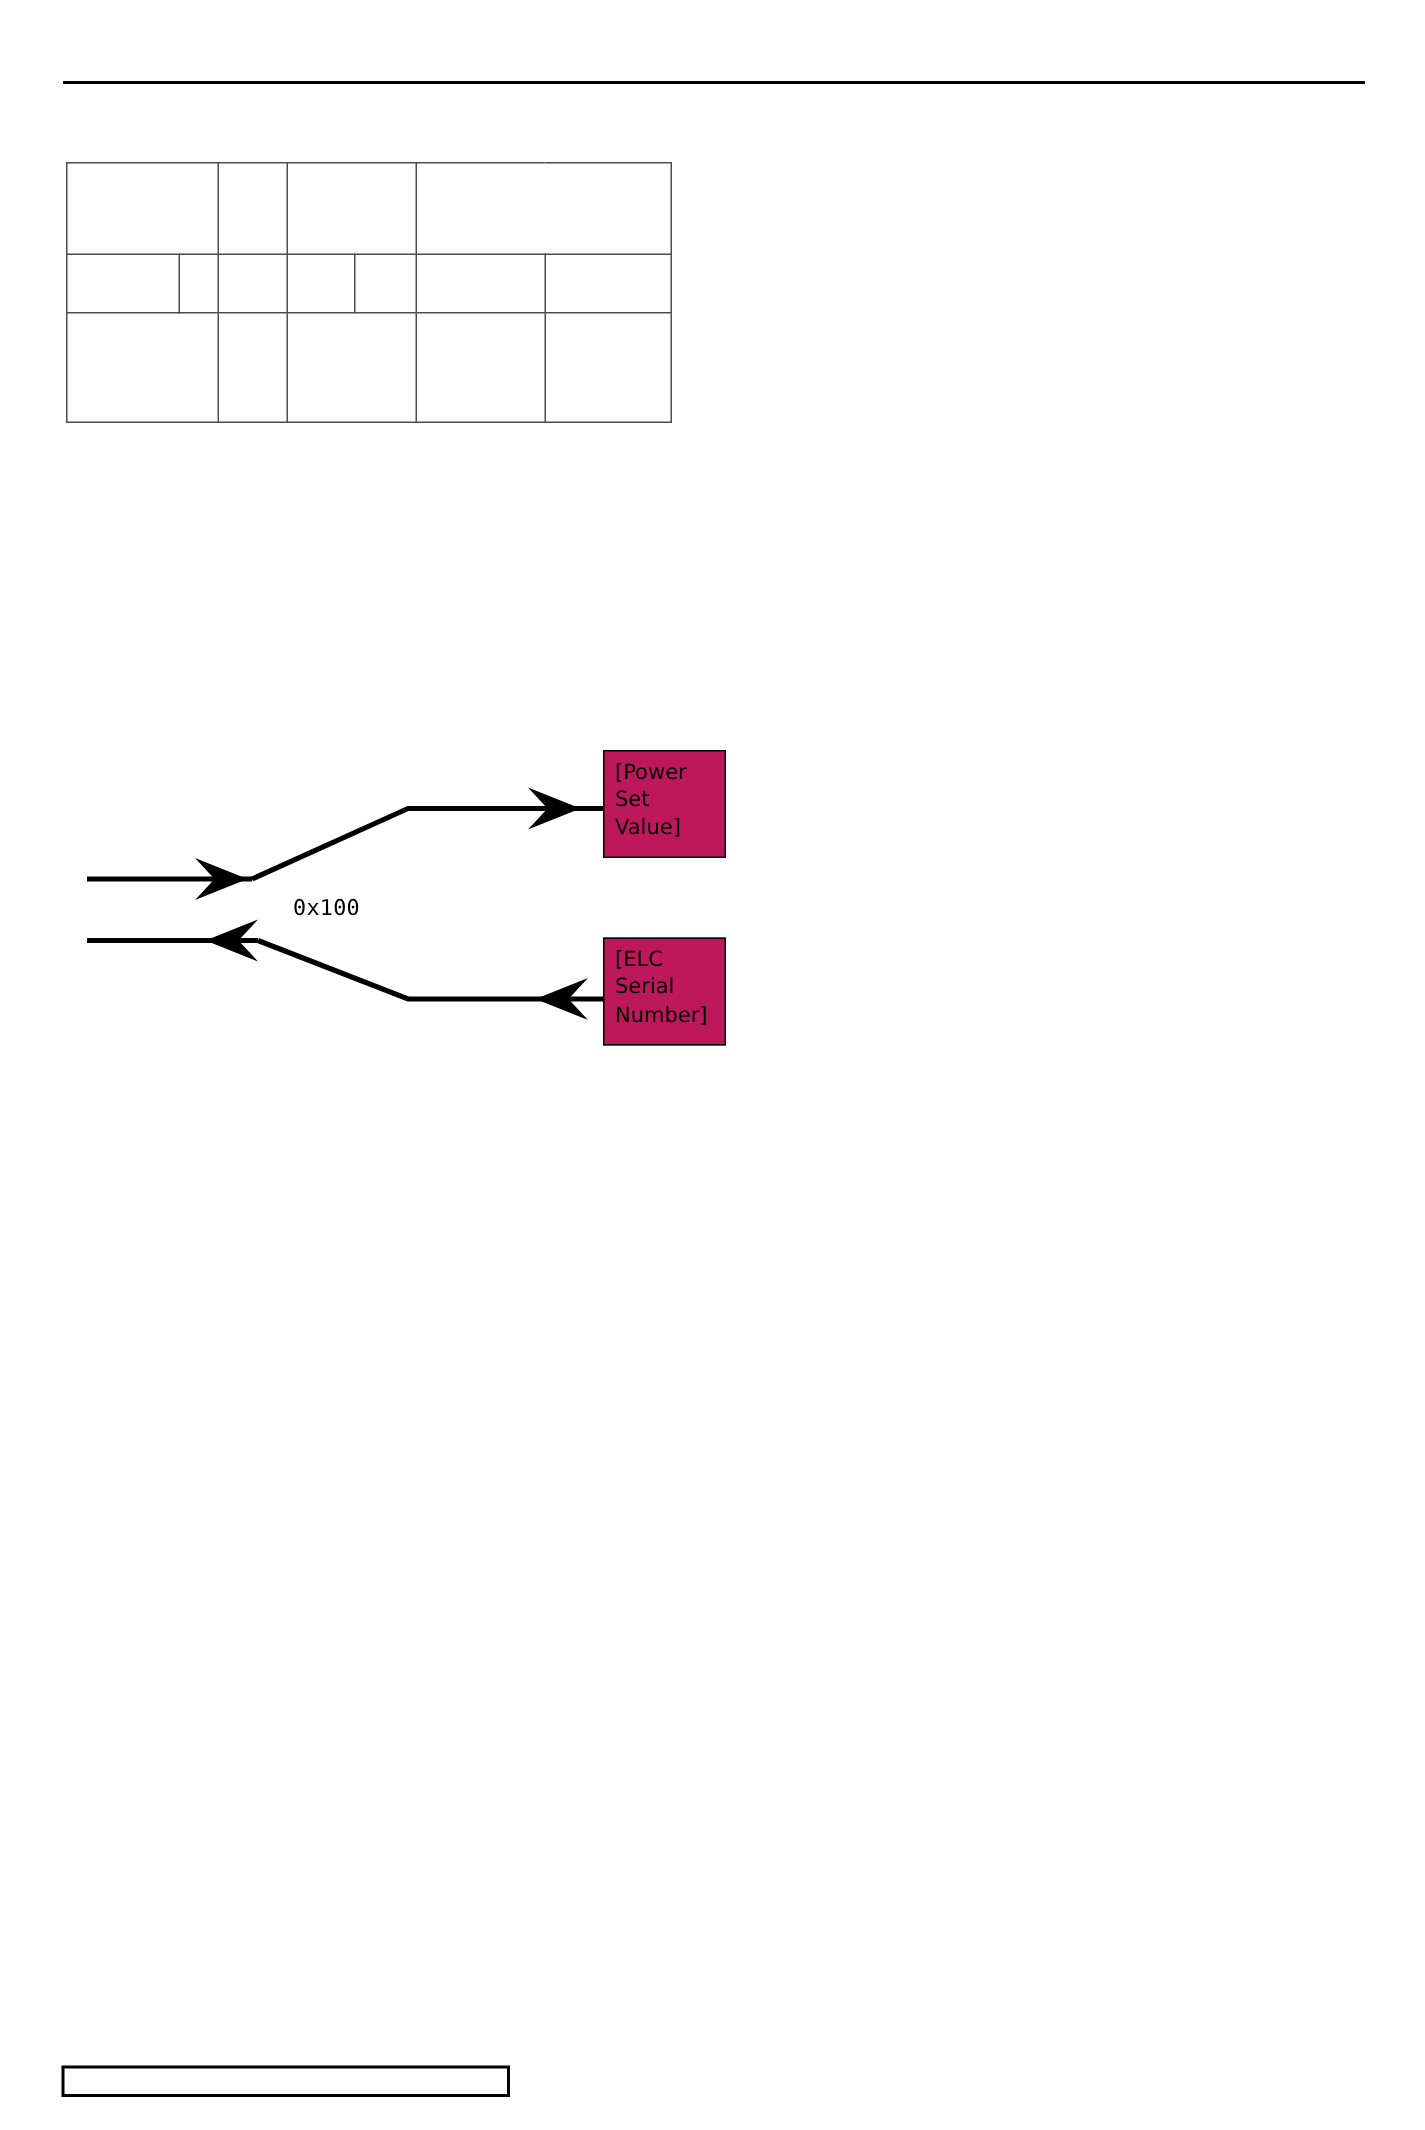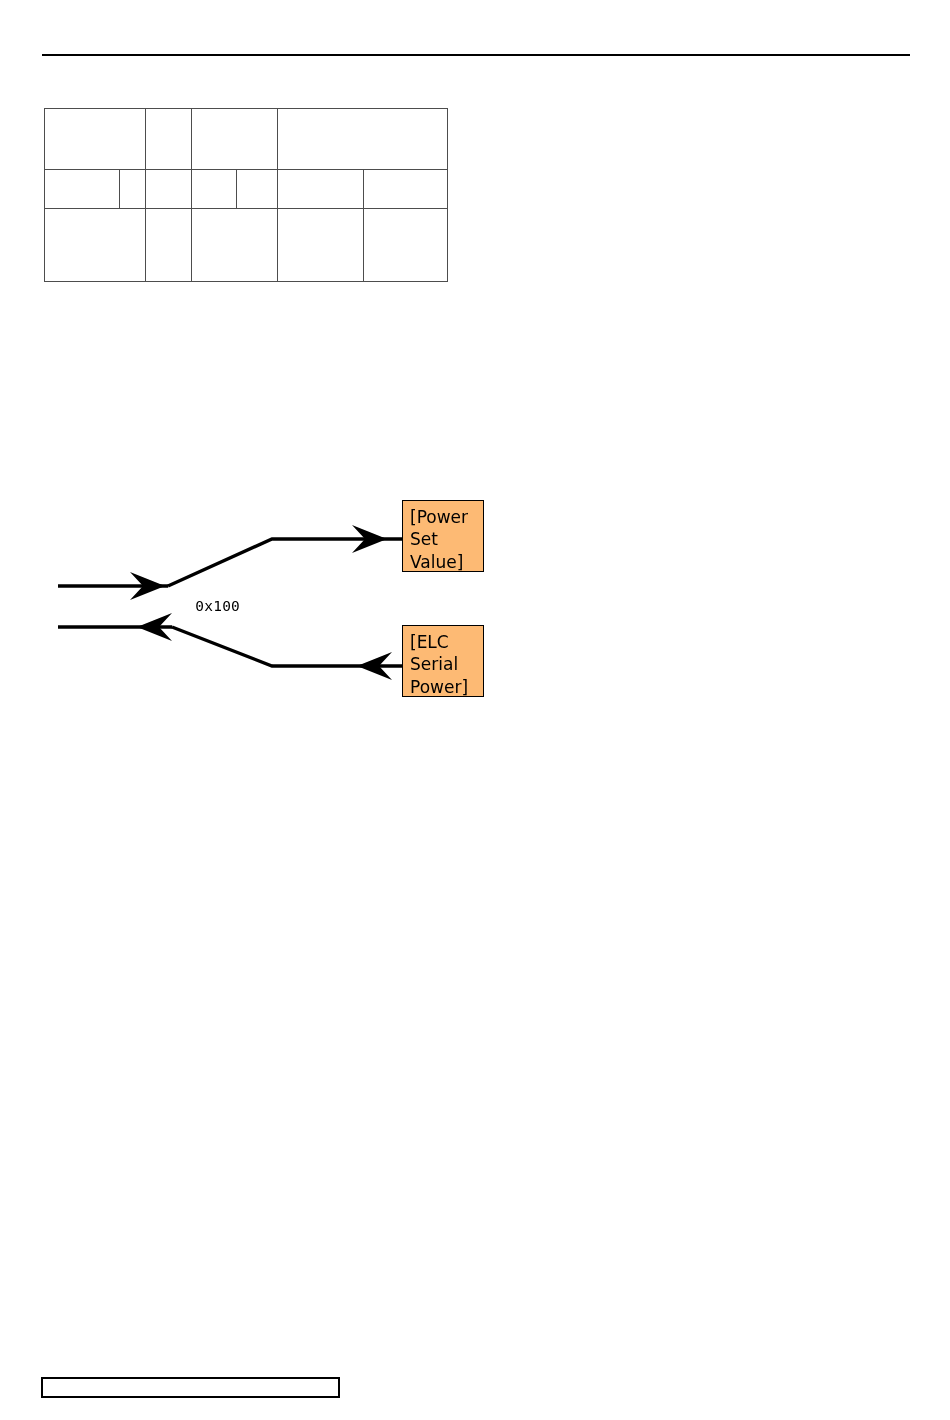--- a/index.html
+++ b/index.html
@@ -54,23 +54,23 @@
     left: 40px;
     top: 480px;
     width: 470px;
     height: 235px;
   }
   #diagram svg { display: block; }
 
   .dg-box {
     position: absolute;
     border: 1.6px solid #000000;
-    background: #fdba74;
+    background: #be185d;
     box-sizing: border-box;
-    font-size: 17px;
+    font-size: 14px;
     line-height: 1.32;
     padding: 5px 6px 4px 7px;
     white-space: pre-line;
     font-family: "DejaVu Sans", sans-serif;
   }
   #box-power-set-value {
     left: 362px;
     top: 20px;
     width: 82px;
     height: 72px;
@@ -173,16 +173,16 @@
   </svg>
 
   <div id="bus-label">0x100</div>
 
   <div id="box-power-set-value" class="dg-box">[Power
 Set
 Value]</div>
 
   <div id="box-elc-serial-number" class="dg-box">[ELC
 Serial
-Power]</div>
+Number]</div>
 </div>
 
 <div id="footer-box"></div>
 
 </body></html>

